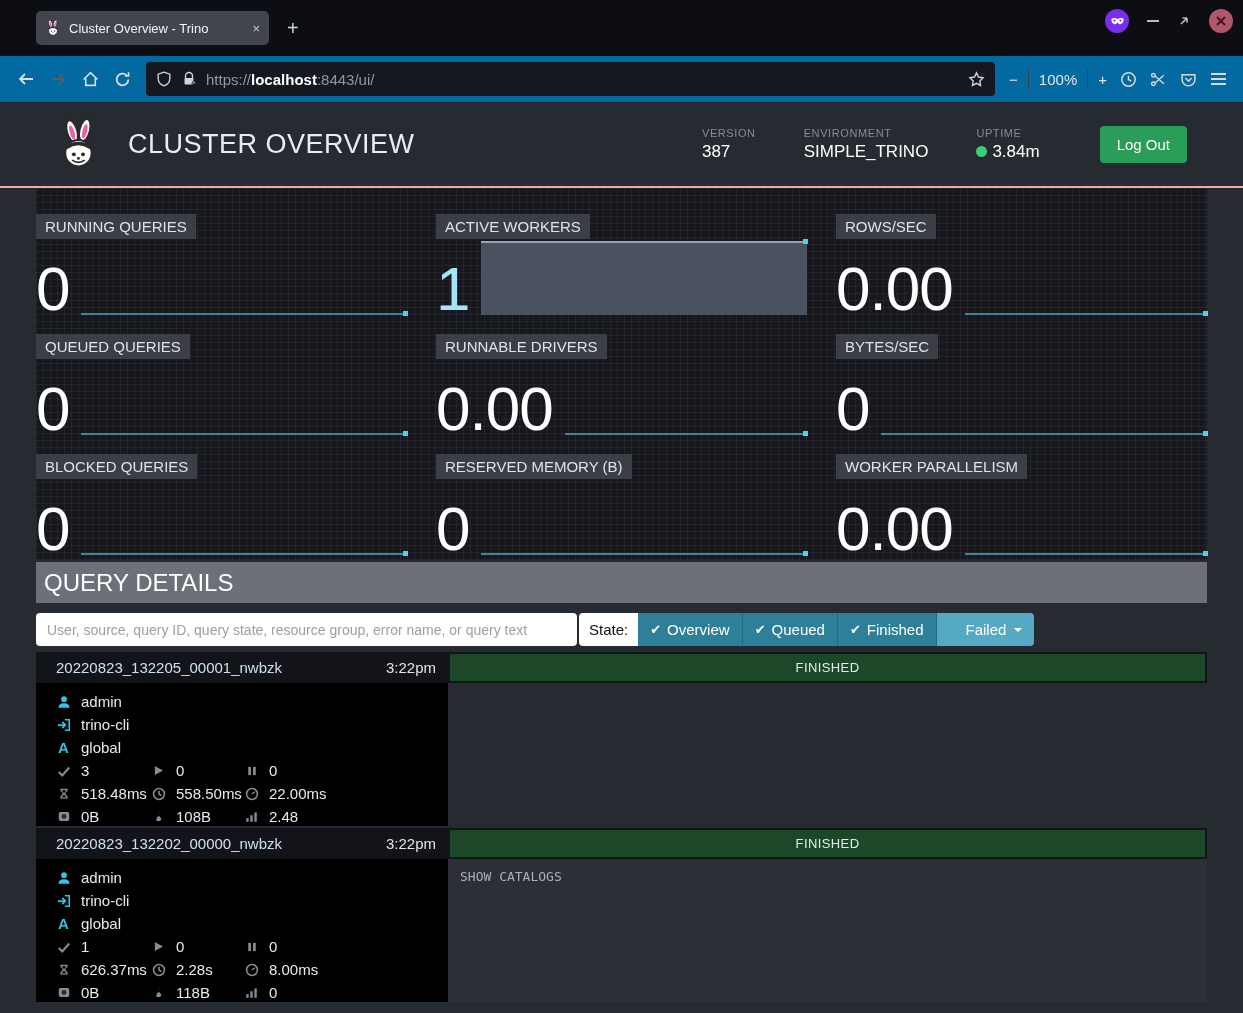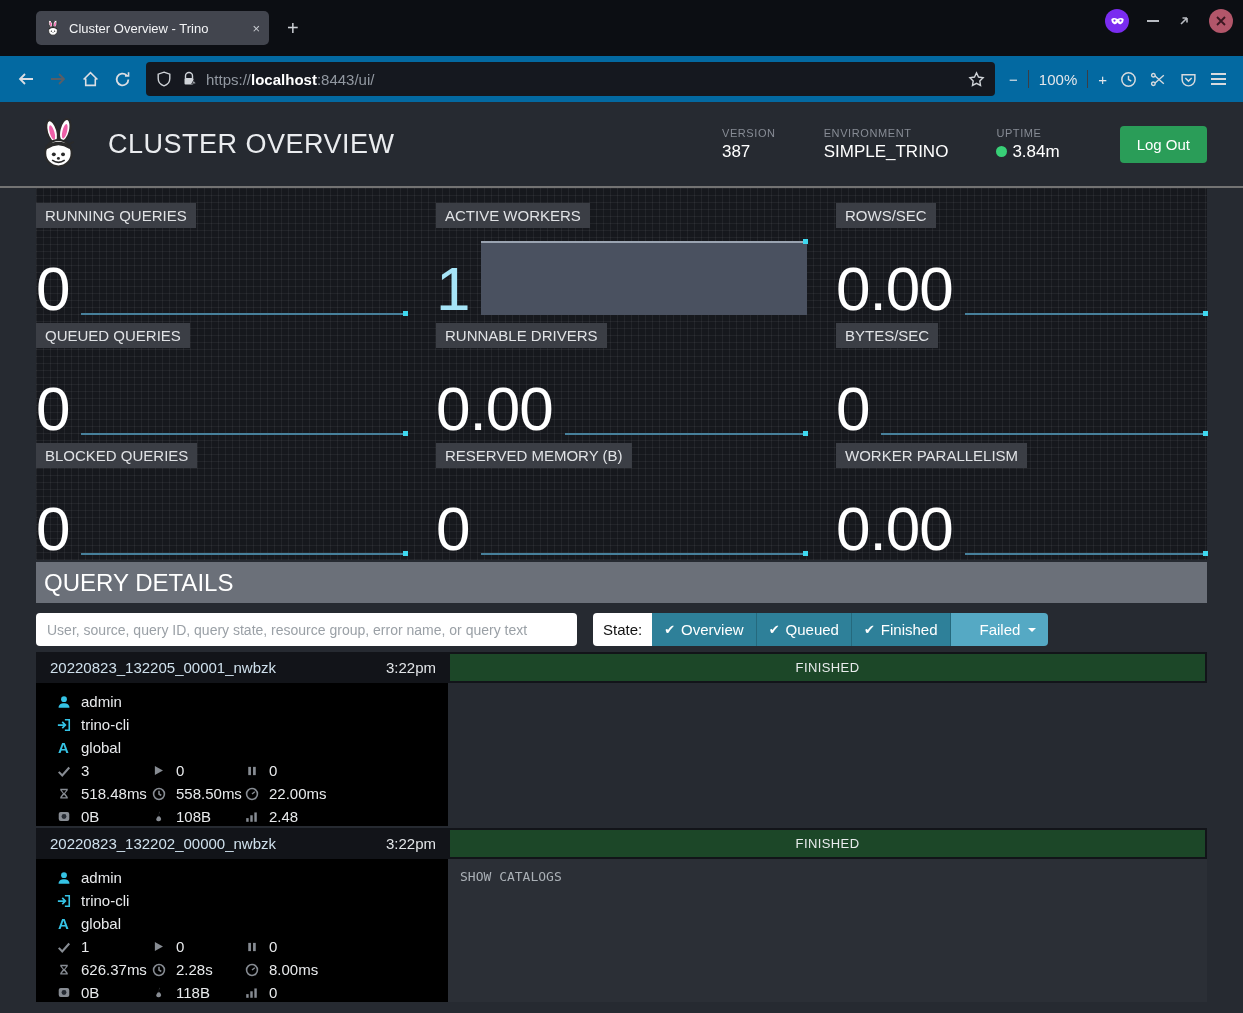--- a/index.html
+++ b/index.html
@@ -26,73 +26,73 @@
             padding:0 10px; gap:9px; font-size:15px; color:#9298a1; }
   .url-text { flex:1; white-space:nowrap; }
   .url-host { color:#ffffff; font-weight:700; }
   .zoom-controls { display:flex; align-items:center; gap:10px; color:#e4e6ea; font-size:15px; margin:0 6px; }
   .vsep { width:1px; height:18px; background:#3a3e46; }
   .tool-ic { width:30px; height:30px; display:flex; align-items:center; justify-content:center; color:#d7dade; }
   .hamburger { display:flex; flex-direction:column; gap:3px; }
   .hamburger i { width:15px; height:2px; background:#d7dade; }
 
   
-  .trino-header { height:86px; display:flex; align-items:center; padding:0 36px; border-bottom:2px solid #737373; background:#262a31; }
+  .trino-header { height:86px; display:flex; align-items:center; padding:0 56px; border-bottom:2px solid #fca5a5; background:#262a31; }
   .page-title { color:#eaecef; font-size:27px; letter-spacing:.5px; margin-left:26px; }
   .header-meta { margin-left:auto; display:flex; align-items:center; gap:48px; }
   .meta-block .lbl { font-size:11px; color:#878c95; letter-spacing:.6px; }
   .meta-block .val { font-size:17px; color:#fff; margin-top:3px; display:flex; align-items:center; gap:5px; }
   .updot { width:11px; height:11px; border-radius:50%; background:#38d077; }
   .logout-btn { background:#2a9d58; color:#fff; font-size:15px; border:none; border-radius:4px;
                 padding:10px 17px; margin-left:12px; }
 
   
   .stats-outer { background:#262a31; }
   .stats-section { margin:0 36px; height:372px; padding:14px 0 10px;
      background-color:#16181d;
      background-image:linear-gradient(rgba(255,255,255,.05) 1px,transparent 1px),
                       linear-gradient(90deg,rgba(255,255,255,.05) 1px,transparent 1px);
      background-size:7px 7px;
      display:grid; grid-template-columns:1fr 1fr 1fr; grid-template-rows:119px 119px 119px;
      column-gap:29px; row-gap:1px; }
   .card { position:relative; }
-  .chip { position:absolute; top:1px; left:0; background:#3b3e45; color:#e0e2e5; font-size:15px; padding:4px 9px; }
+  .chip { position:absolute; top:12px; left:0; background:#3b3e45; color:#e0e2e5; font-size:15px; padding:4px 9px; }
   .numrow { position:absolute; left:0; right:0; bottom:6px; display:flex; align-items:flex-end; }
   .num { font-size:62px; line-height:52px; color:#fff; font-weight:400; padding-right:12px; letter-spacing:-1px; }
   .num.cyan { color:#a6e4f7; }
   .spark { flex:1; height:74px; position:relative; border-bottom:2px solid #47809b; }
   .spark .dot { position:absolute; right:-1px; bottom:-3px; width:5px; height:5px; background:#3fd8ef; }
   .spark.filled { background:#4a5160; border-bottom:none; border-top:2px solid #9aa3b1; }
   .spark.filled .dot { bottom:auto; top:-4px; }
 
   
   .qd-bar { margin:2px 36px 0; height:41px; background:#6b7079; color:#fff; font-size:24px;
             display:flex; align-items:center; padding-left:8px; }
   .filter-row { margin:10px 36px 6px; display:flex; align-items:center; height:33px; }
   .search-input { width:541px; height:33px; border:none; border-radius:4px; background:#fff;
                   font-size:14px; padding:0 11px; color:#222; font-family:inherit; }
   .search-input::placeholder { color:#9aa0a6; }
-  .state-group { display:flex; margin-left:16px; height:33px; }
+  .state-group { display:flex; margin-left:2px; height:33px; }
   .state-label { background:#fff; color:#111; font-size:15px; display:flex; align-items:center;
                  padding:0 10px; border-radius:4px 0 0 4px; }
   .state-btn { background:#2e8099; color:#fff; font-size:15px; display:flex; align-items:center; gap:6px;
                padding:0 12px; border-right:1px solid rgba(0,0,0,.18); }
   .state-btn.light { background:#55a9c4; border-right:none; border-radius:0 4px 4px 0;padding-left:29px; }
   .check { font-size:13px; }
   .caret { width:0; height:0; border-left:4px solid transparent; border-right:4px solid transparent;
            border-top:4px solid currentColor; margin-left:2px; }
   .right-btns { margin-left:auto; display:flex; gap:13px; }
   .wbtn { background:#fff; color:#141414; font-size:15px; border:none; border-radius:4px; height:33px;
           display:flex; align-items:center; gap:7px; padding:0 12px; }
 
   
   .query-list { margin:4px 36px 0; }
   .query-row { display:grid; grid-template-columns:412px 1fr; grid-template-rows:31px 143px; margin-bottom:2px; }
   .qhead { background:#121419; display:flex; align-items:center; }
-  .qhead-left { padding:0 12px 0 14px;gap:20px; }
+  .qhead-left { padding:0 12px 0 20px;gap:20px; }
   .qid { color:#cfe0ec; font-size:15px; }
   .qtime { margin-left:auto; color:#e2e5e8; font-size:15px; }
   .qbadge-wrap { padding:2px; }
   .qbadge { height:27px; background:#1c4728; color:#e8ebec; font-size:13px; letter-spacing:.4px;
             display:flex; align-items:center; justify-content:center; }
   .qbody-left { background:#000000; padding:7px 10px 0 19px; }
   .qbody-right { background:#2b2f36; padding:9px 12px; font-family:"DejaVu Sans Mono","Liberation Mono",monospace;
                  font-size:13px; color:#aab0b6; white-space:pre-wrap; line-height:1.35; }
   .qline { display:flex; align-items:center; height:23px; color:#e8eaec; font-size:15px; }
   .qline .ic { width:17px; display:flex; justify-content:center; margin-right:9px; color:#35c3e5; }

